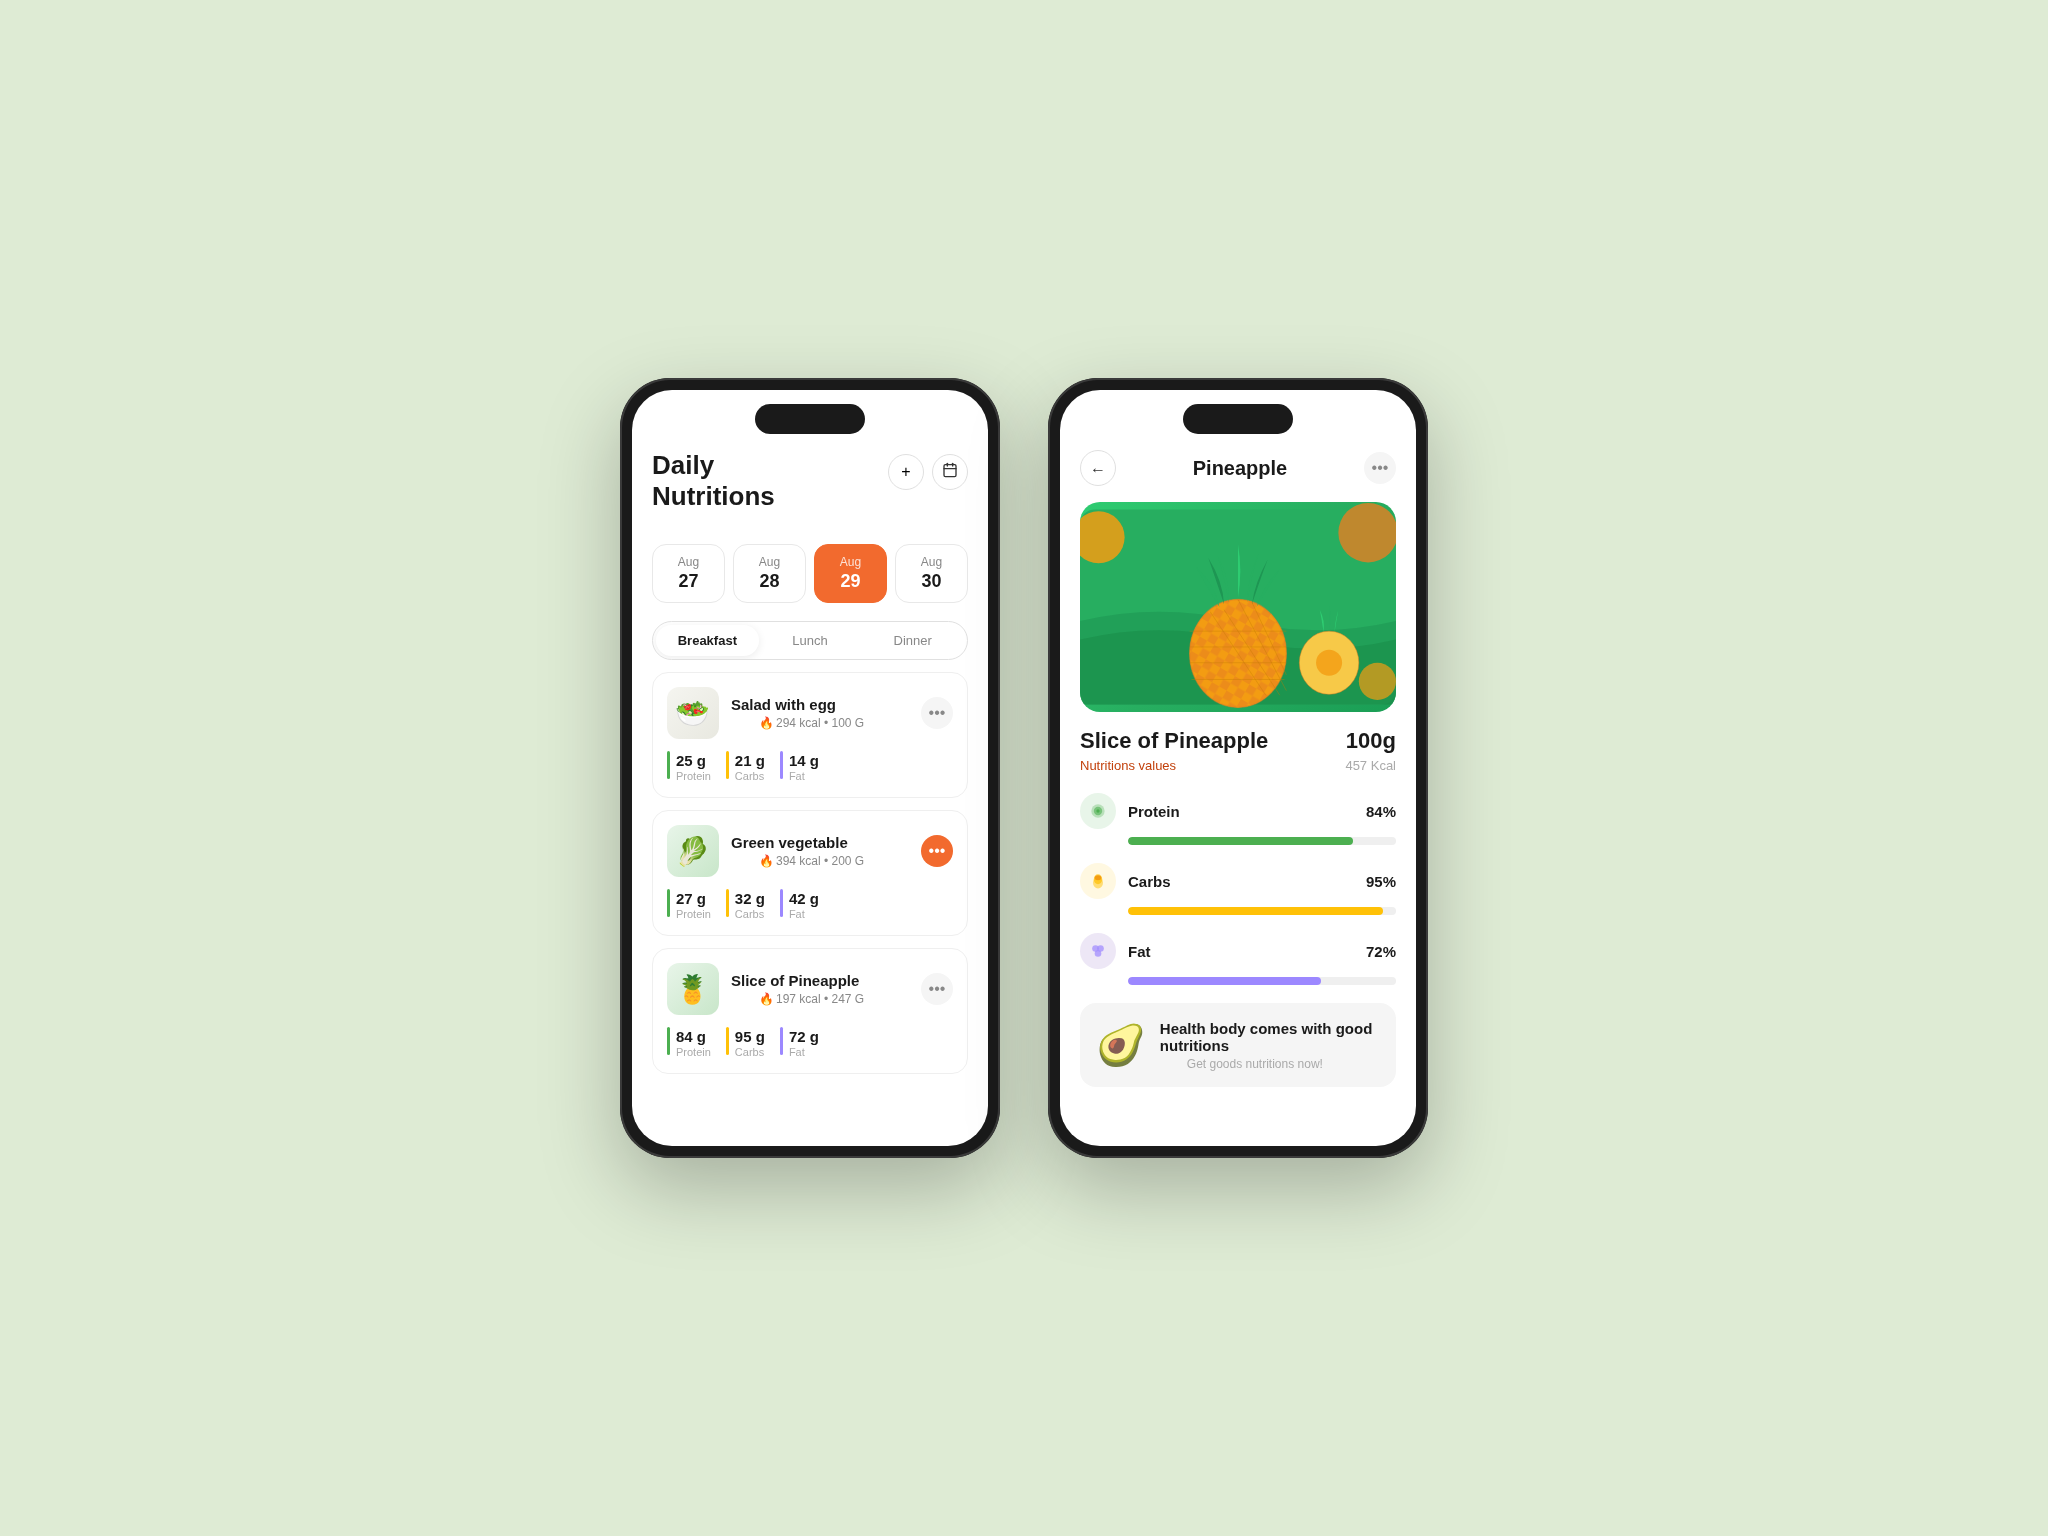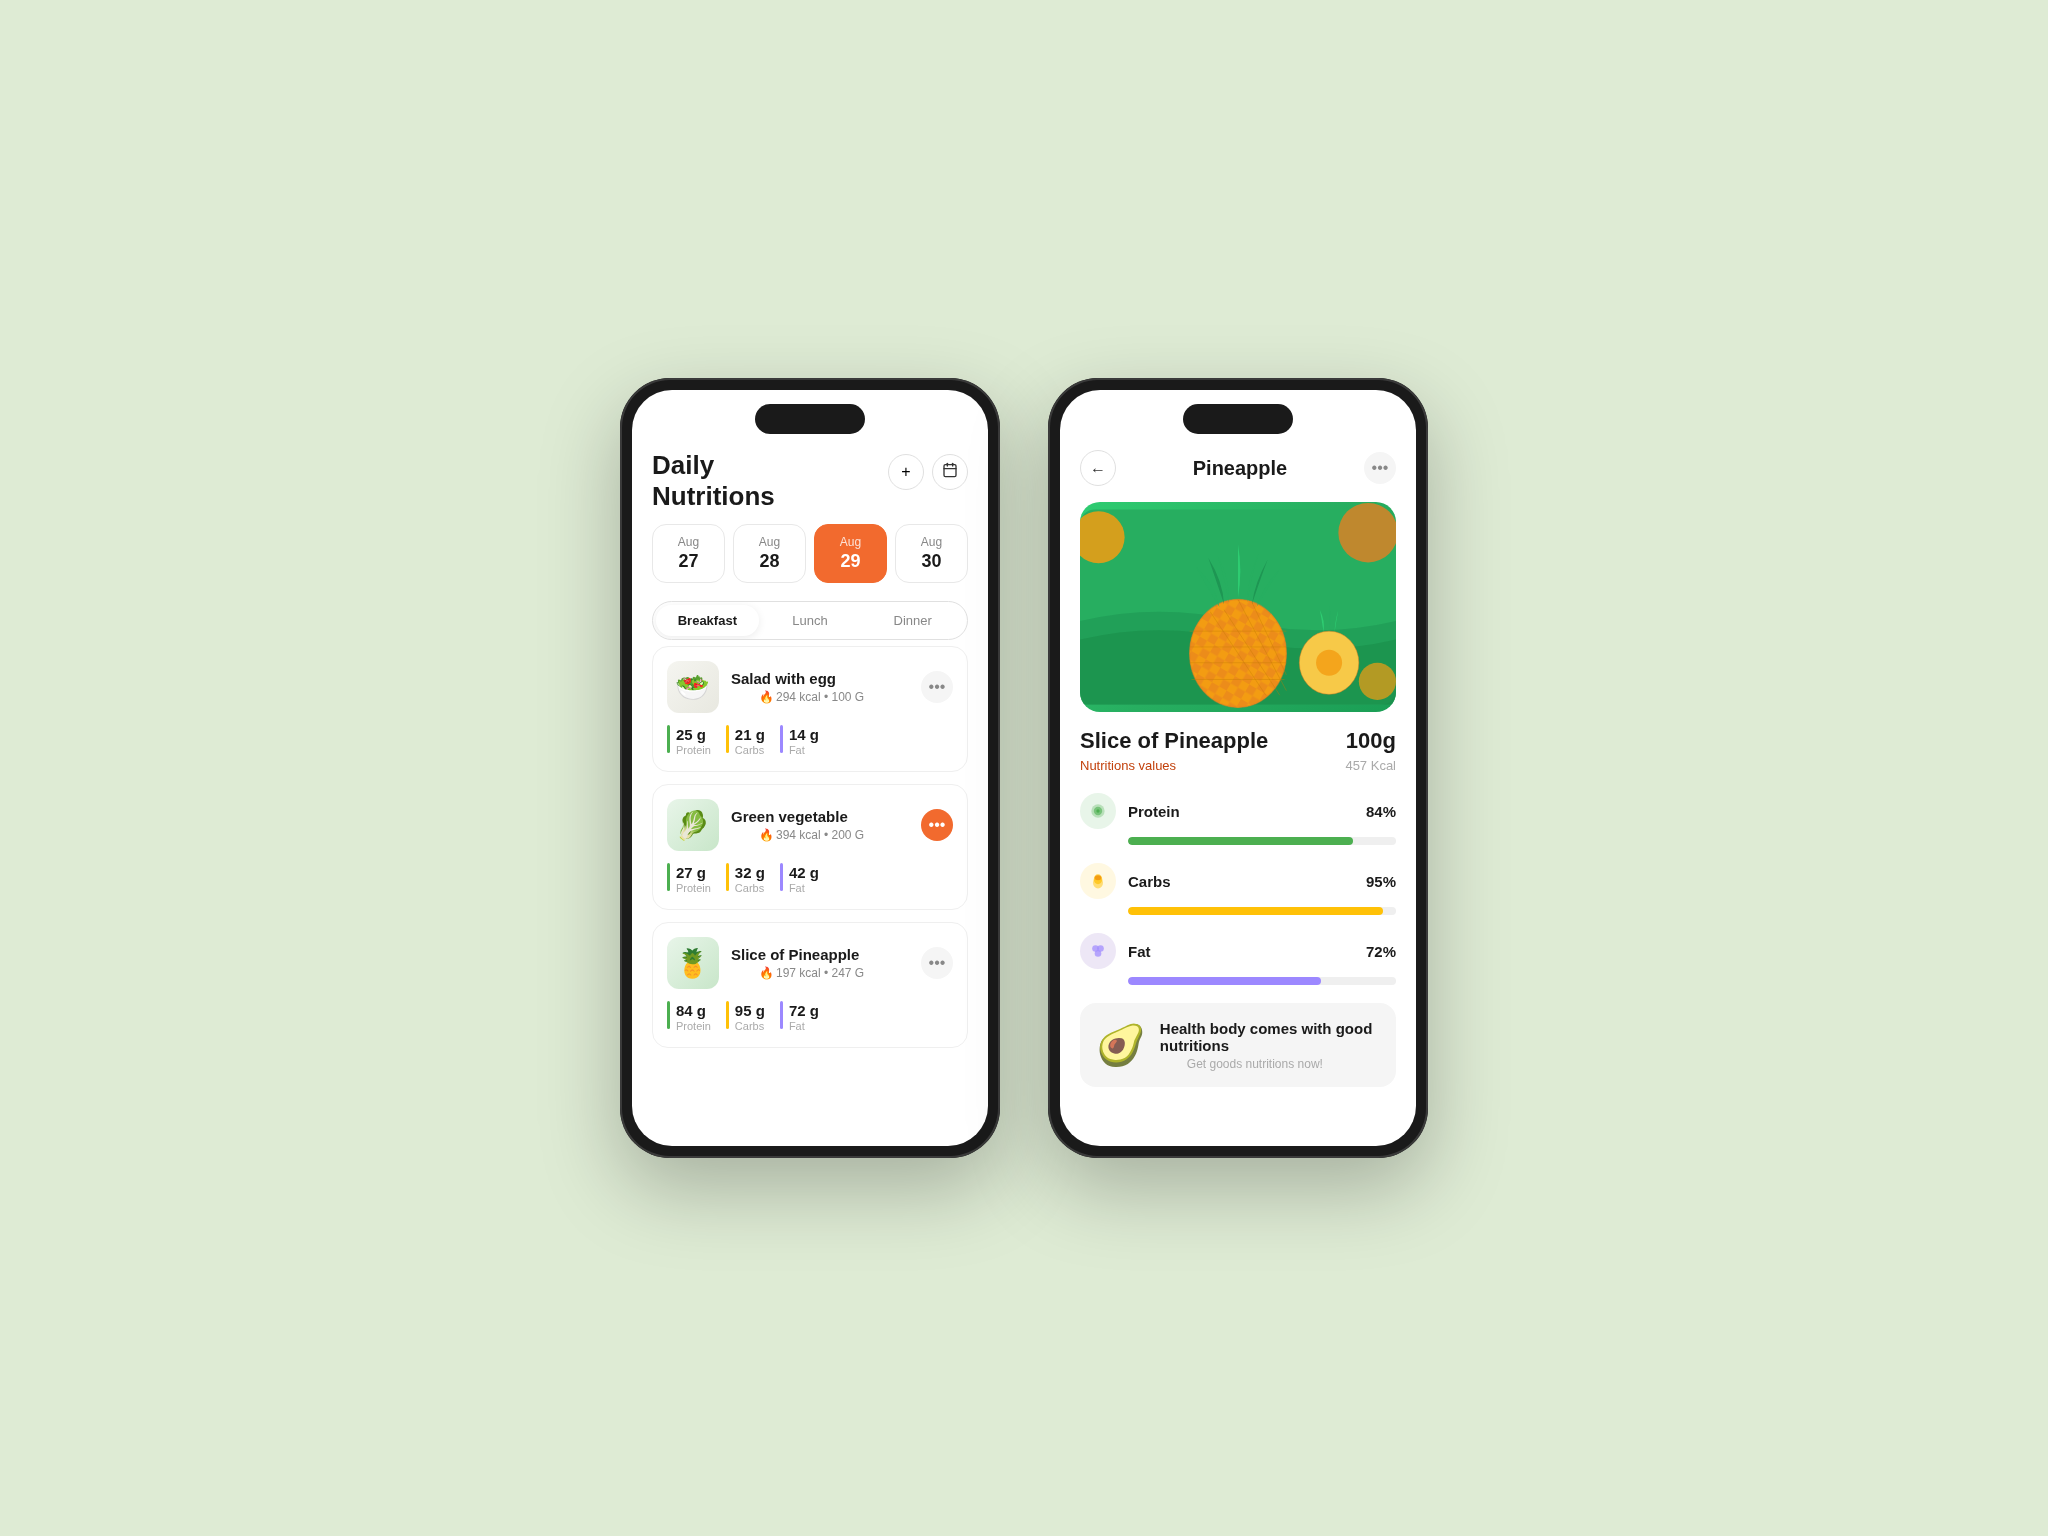--- a/index.html
+++ b/index.html
@@ -49,21 +49,21 @@
       padding: 60px 20px 20px;
       height: 100%;
       overflow: hidden;
     }
 
     
     .daily-header {
       display: flex;
       justify-content: space-between;
       align-items: flex-start;
-      margin-bottom: 12px;
+      margin-bottom: 32px;
     }
     .daily-title {
       font-size: 26px;
       font-weight: 800;
       color: #1a1a1a;
       line-height: 1.2;
     }
     .header-actions {
       display: flex;
       gap: 8px;
@@ -112,21 +112,21 @@
       font-weight: 700;
       color: #1a1a1a;
       margin-top: 2px;
     }
     .date-item.active .date-day {
       color: #fff;
     }
     .meal-tabs {
       display: flex;
       gap: 0;
-      margin-bottom: 6px;
+      margin-bottom: 12px;
       border: 1.5px solid #e0e0e0;
       border-radius: 25px;
       overflow: hidden;
       padding: 3px;
     }
     .meal-tab {
       flex: 1;
       padding: 8px 12px;
       text-align: center;
       font-size: 13px;

